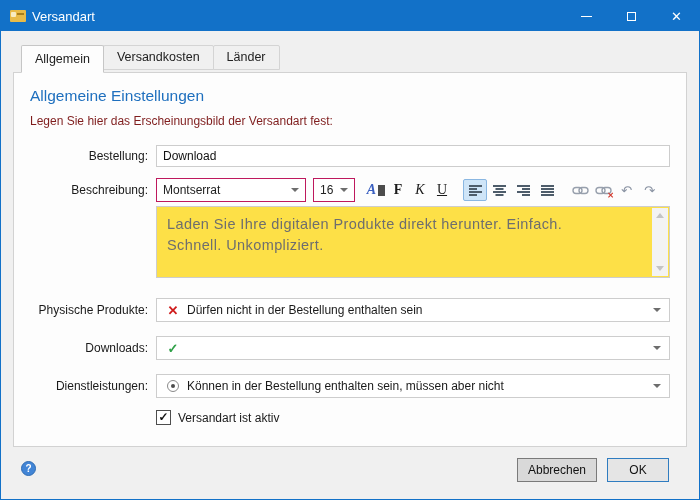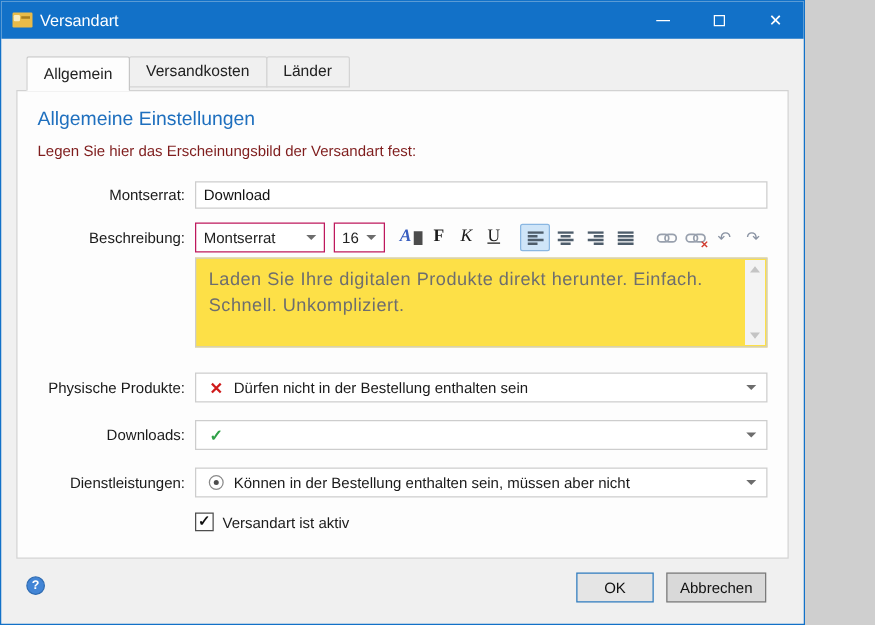--- a/index.html
+++ b/index.html
@@ -1,18 +1,18 @@
 <!DOCTYPE html>
 <html><head>
 <meta charset="utf-8">
 <style>
   * { margin:0; padding:0; box-sizing:border-box; }
   html,body { background:#cfcfcf; font-family:"Liberation Sans", sans-serif; }
   .window {
-    position:relative; width:644px; height:500px;
+    position:relative; width:700px; height:500px;
     border:1px solid #1271c8; background:#f0f0f0; overflow:hidden;
   }
   
   .titlebar { position:absolute; top:0; left:0; right:0; height:30px;
     background:#1271c8; display:flex; align-items:center; }
   .app-icon { width:16px; height:12px; margin:0 6px 0 9px; position:relative;
     background:#e9bb48; border-radius:1px; }
   .app-icon::before { content:""; position:absolute; left:1px; top:2px; width:5px; height:5px;
     background:#f8ecc2; border-radius:1px; }
   .app-icon::after { content:""; position:absolute; right:2px; top:3px; width:7px; height:2px;
@@ -131,21 +131,21 @@
     <div class="tab active">Allgemein</div>
     <div class="tab">Versandkosten</div>
     <div class="tab">Länder</div>
   </div>
 
   <div class="panel">
     <div class="heading">Allgemeine Einstellungen</div>
     <div class="subheading">Legen Sie hier das Erscheinungsbild der Versandart fest:</div>
 
     <div class="row">
-      <label class="lbl">Montserrat:</label>
+      <label class="lbl">Bestellung:</label>
       <div class="fieldcol">
         <input class="text-input" type="text" value="Download" style="">
       </div>
     </div>
 
     <div class="row top">
       <label class="lbl">Beschreibung:</label>
       <div class="fieldcol">
         <div class="toolbar">
           <div class="combo font-combo">
@@ -282,17 +282,17 @@
         <span>✓</span>
       </span>
       <label class="checklabel">Versandart ist aktiv</label>
     </div>
   </div>
 
   <div class="help">
     <span>?</span>
   </div>
   <div class="btns">
+    <button class="btn cancel">Abbrechen</button>
     <button class="btn ok">OK</button>
-    <button class="btn cancel">Abbrechen</button>
   </div>
 
 </div>
 
 </body></html>

